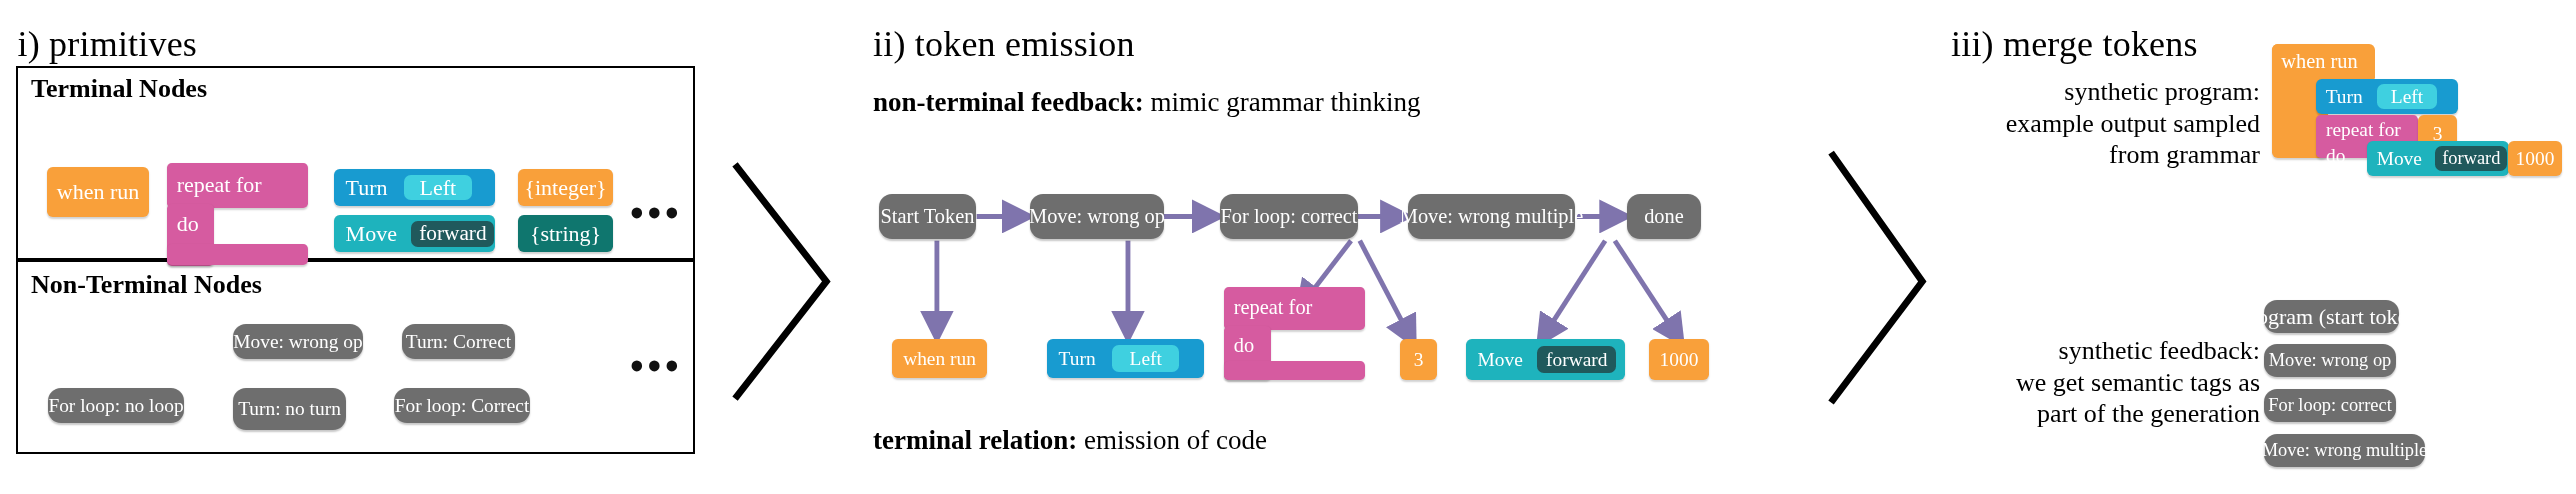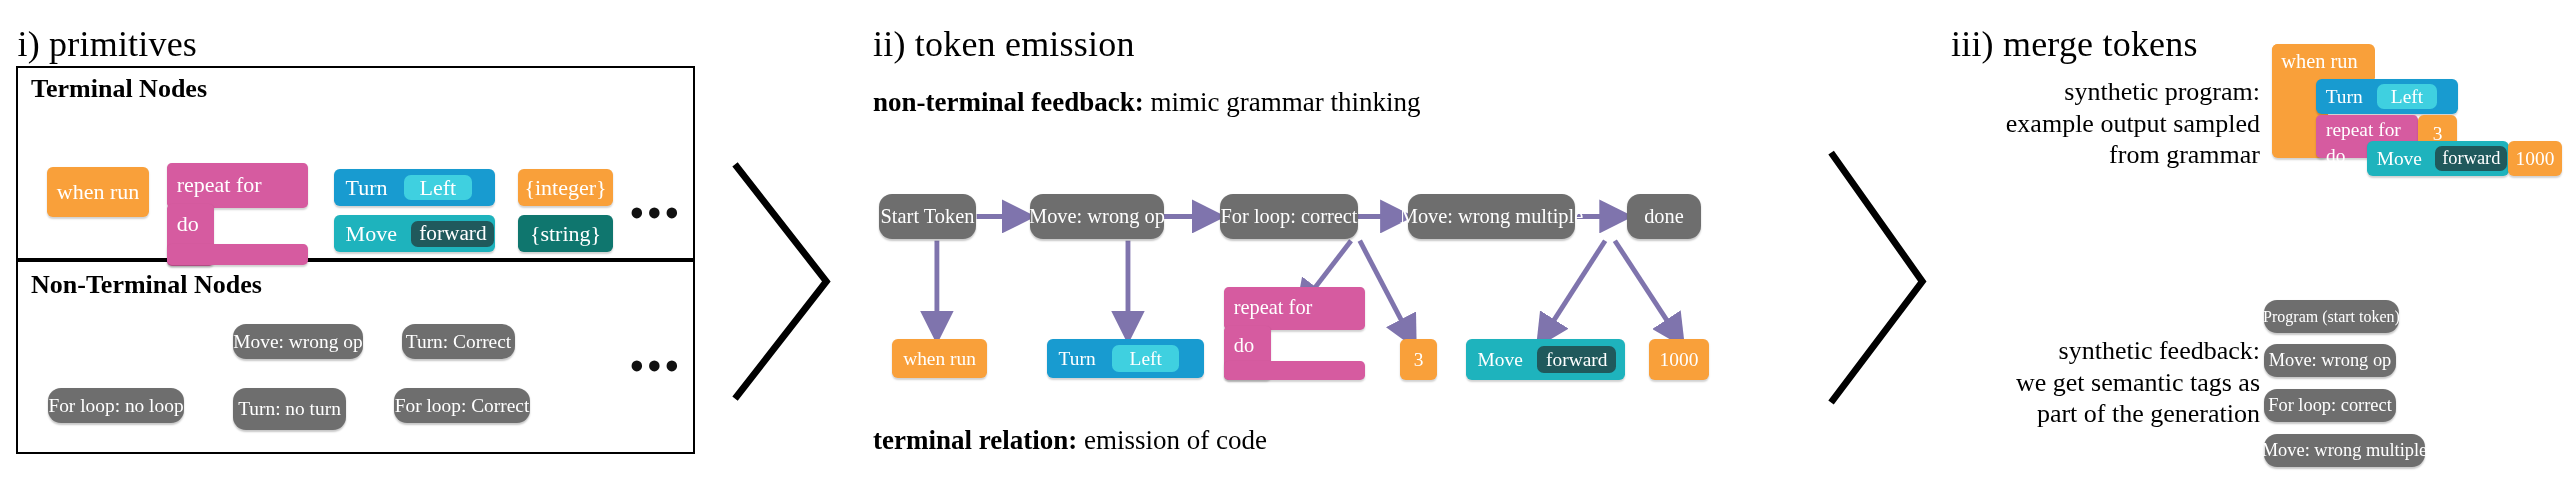--- a/index.html
+++ b/index.html
@@ -215,19 +215,19 @@
 
     <div class="blk" style="left:107px;top:109px;width:142px;height:35px;background:#1eb3bd;font-size:19.4px;justify-content:flex-start;">
       <span class="lbl" style="padding-left:9.7px;">Move</span>
       <span class="pill" style="background:#20595c;height:25px;padding:0 6.8px;margin-left:4.8px;font-size:18.4px;">forward</span>
     </div>
     <div class="blk" style="left:248px;top:109px;width:54px;height:35px;background:#f9a03a;font-size:19.4px;">
       <span class="lbl">1000</span>
     </div>
   </div>
 
-  <div class="tag" style="left:2264px;top:300px;width:135px;height:33px;font-size:16px;">Program (start token)</div>
+  <div class="tag" style="left:2264px;top:300px;width:135px;height:33px;font-size:22px;">Program (start token)</div>
   <div class="tag" style="left:2264px;top:344px;width:132px;height:33px;font-size:18.4px;">Move: wrong op</div>
   <div class="tag" style="left:2264px;top:389px;width:132px;height:33px;font-size:18.4px;">For loop: correct</div>
   <div class="tag" style="left:2264px;top:434px;width:161px;height:33px;font-size:18.4px;">Move: wrong multiple</div>
 
 </div>
 
 
 </body></html>

